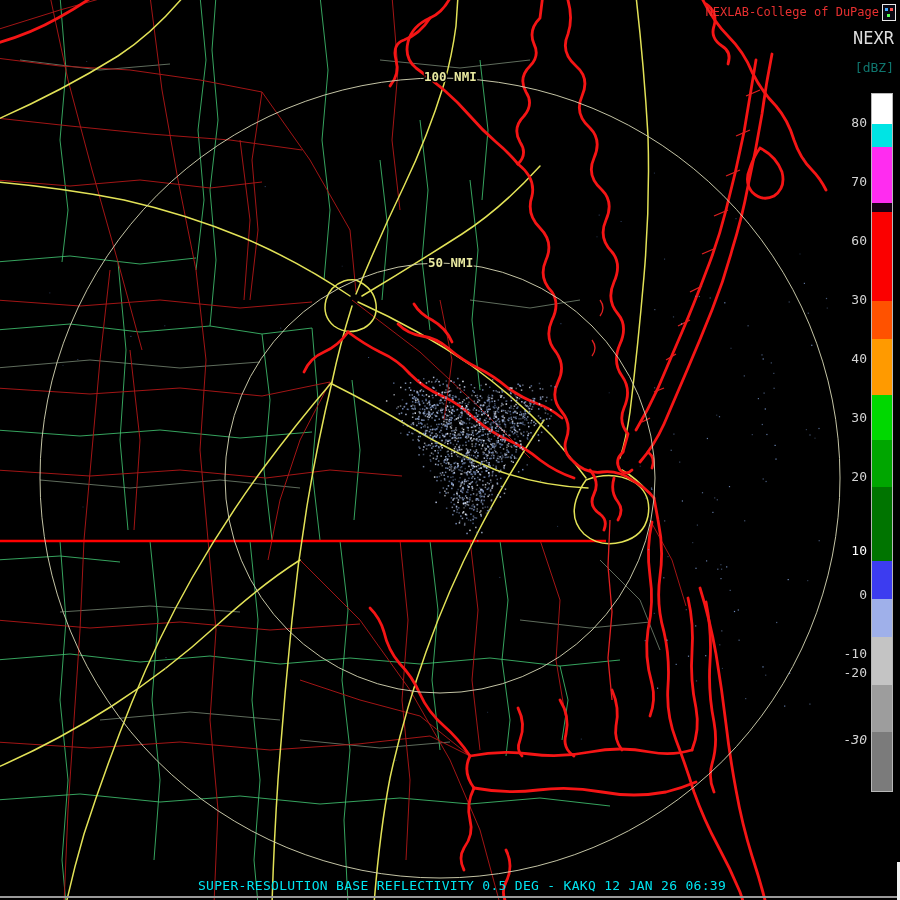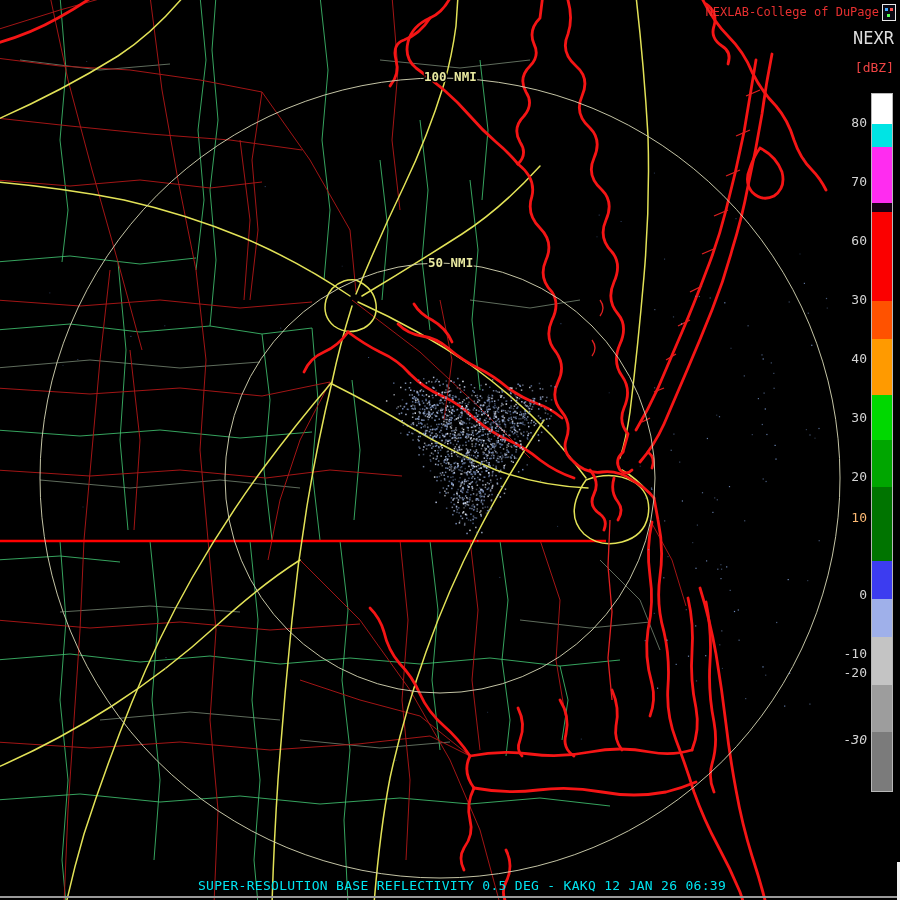--- a/index.html
+++ b/index.html
@@ -1904,21 +1904,21 @@
       <text x="428" y="267" fill="#e9e9a0" font-size="12.5" font-weight="bold" font-family="&quot;DejaVu Sans Mono&quot;,monospace" paint-order="stroke" stroke="#000" stroke-width="3">50 NMI</text>
       <text x="424" y="81" fill="#e9e9a0" font-size="12.5" font-weight="bold" font-family="&quot;DejaVu Sans Mono&quot;,monospace" paint-order="stroke" stroke="#000" stroke-width="3">100 NMI</text>
     </svg>
 
   <div class="brand" style="color: rgb(232, 48, 48);">
     <span>NEXLAB-College of DuPage</span>
   </div>
   <div class="imgicon"></div>
 
   <div class="cb-title" style="color: rgb(222, 222, 222);">NEXR</div>
-  <div class="cb-units" style="color: #ef4444;">[dBZ]</div>
+  <div class="cb-units" style="color: #0f766e;">[dBZ]</div>
   <div class="cbar" style="border-color: rgb(184, 184, 184);">
       <div class="cb-seg" style="height: 29.5339px; background: rgb(255, 255, 255);"></div>
       <div class="cb-seg" style="height: 23.6271px; background: rgb(0, 228, 228);"></div>
       <div class="cb-seg" style="height: 56.1144px; background: rgb(255, 44, 240);"></div>
       <div class="cb-seg" style="height: 8.86017px; background: rgb(22, 0, 18);"></div>
       <div class="cb-seg" style="height: 88.6017px; background: rgb(251, 0, 0);"></div>
       <div class="cb-seg" style="height: 38.3941px; background: rgb(255, 82, 0);"></div>
       <div class="cb-seg" style="height: 56.1144px; background: rgb(255, 154, 0);"></div>
       <div class="cb-seg" style="height: 44.3008px; background: rgb(0, 216, 0);"></div>
       <div class="cb-seg" style="height: 47.2542px; background: rgb(0, 166, 0);"></div>
@@ -1930,21 +1930,21 @@
       <div class="cb-seg" style="height: 59.0678px; background: rgb(123, 123, 123);"></div>
     </div>
   <div>
       <div class="cb-tick" style="top: 114.534px; color: rgb(212, 212, 212);">80</div>
       <div class="cb-tick" style="top: 173.602px; color: rgb(212, 212, 212);">70</div>
       <div class="cb-tick" style="top: 232.669px; color: rgb(212, 212, 212);">60</div>
       <div class="cb-tick" style="top: 291.737px; color: rgb(212, 212, 212);">30</div>
       <div class="cb-tick" style="top: 350.805px; color: rgb(212, 212, 212);">40</div>
       <div class="cb-tick" style="top: 409.873px; color: rgb(212, 212, 212);">30</div>
       <div class="cb-tick" style="top: 468.941px; color: rgb(212, 212, 212);">20</div>
-      <div class="cb-tick" style="top: 510px; color: #fdba74; text-align: right;">10</div>
+      <div class="cb-tick" style="top: 543px; color: #ffffff; text-align: right;">10</div>
       <div class="cb-tick" style="top: 587.076px; color: rgb(212, 212, 212);">0</div>
       <div class="cb-tick" style="top: 646.144px; color: rgb(212, 212, 212);">-10</div>
       <div class="cb-tick" style="top: 665px; color: rgb(212, 212, 212);">-20</div>
       <div class="cb-tick" style="top: 732px; color: rgb(212, 212, 212); font-style: italic;">-30</div>
     </div>
 
   <div class="footer" style="color: rgb(0, 228, 240);">SUPER-RESOLUTION BASE REFLECTIVITY 0.5 DEG - KAKQ 12 JAN 26 06:39</div>
   <div class="frame-bottom"></div>
   <div class="frame-right"></div>
 

